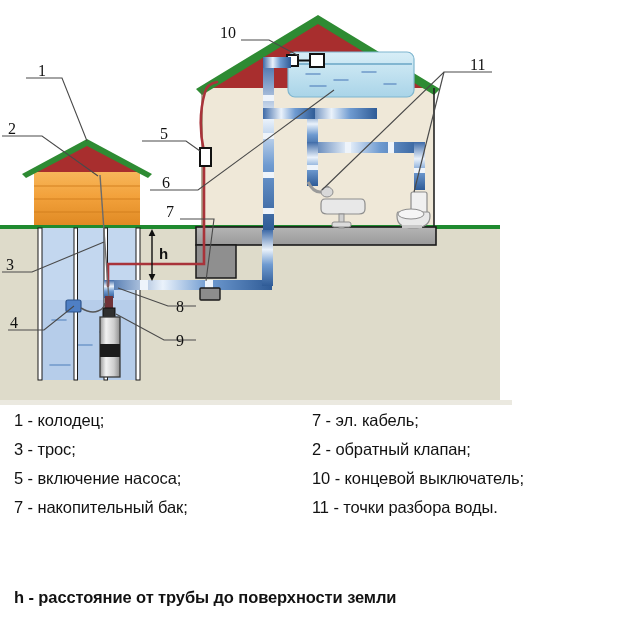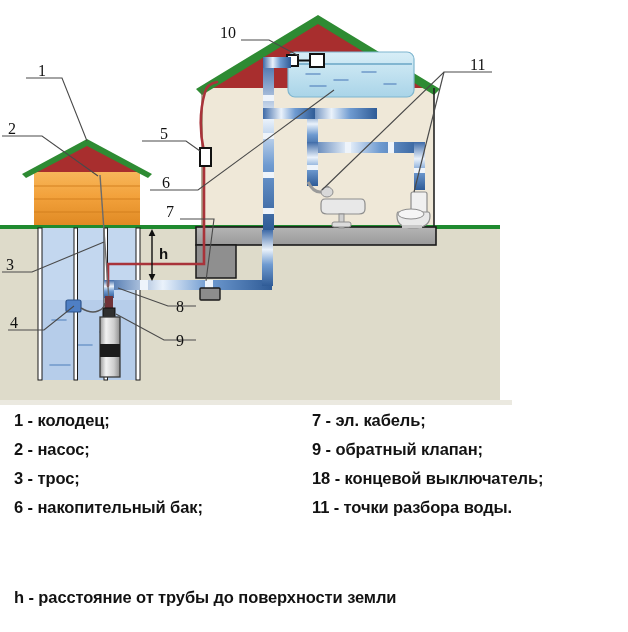--- a/index.html
+++ b/index.html
@@ -20,21 +20,21 @@
     background:#ffffff;
   }
   .legend-band{
     position:absolute;left:0;top:0;width:512px;height:5px;
     background:#ebe9e0;
   }
   .leg-col{position:absolute;top:12px;}
   .leg-col.left{left:14px;width:318px;}
   .leg-col.right{left:312px;width:292px;}
   .leg-item{
-    font-size:16.5px;font-weight:700;color:#121212;
+    font-size:16.5px;font-weight:400;color:#121212;
     line-height:1.0;margin-bottom:12.5px;white-space:nowrap;
     letter-spacing:-0.1px;
   }
   .leg-foot{
     position:absolute;left:14px;top:188px;
     font-size:16.5px;font-weight:700;color:#121212;white-space:nowrap;
     letter-spacing:-0.1px;
   }
 </style>
 </head>
@@ -292,28 +292,28 @@
         <text x="470" y="70">11</text>
       </g>
     </svg>
   </div>
 
   <div id="legend">
     <div class="legend-band"></div>
 
     <div class="leg-col left">
       <div class="leg-item">1 - колодец;</div>
-      <div class="leg-item">2 - насос;</div>
       <div class="leg-item">3 - трос;</div>
-      <div class="leg-item">6 - накопительный бак;</div>
+      <div class="leg-item">5 - включение насоса;</div>
+      <div class="leg-item">7 - накопительный бак;</div>
     </div>
 
     <div class="leg-col right">
       <div class="leg-item">7 - эл. кабель;</div>
-      <div class="leg-item">9 - обратный клапан;</div>
-      <div class="leg-item">18 - концевой выключатель;</div>
+      <div class="leg-item">2 - обратный клапан;</div>
+      <div class="leg-item">10 - концевой выключатель;</div>
       <div class="leg-item">11 - точки разбора воды.</div>
     </div>
 
     <div class="leg-foot">h - расстояние от трубы до поверхности земли</div>
   </div>
 
 </div>
 
 </body></html>

